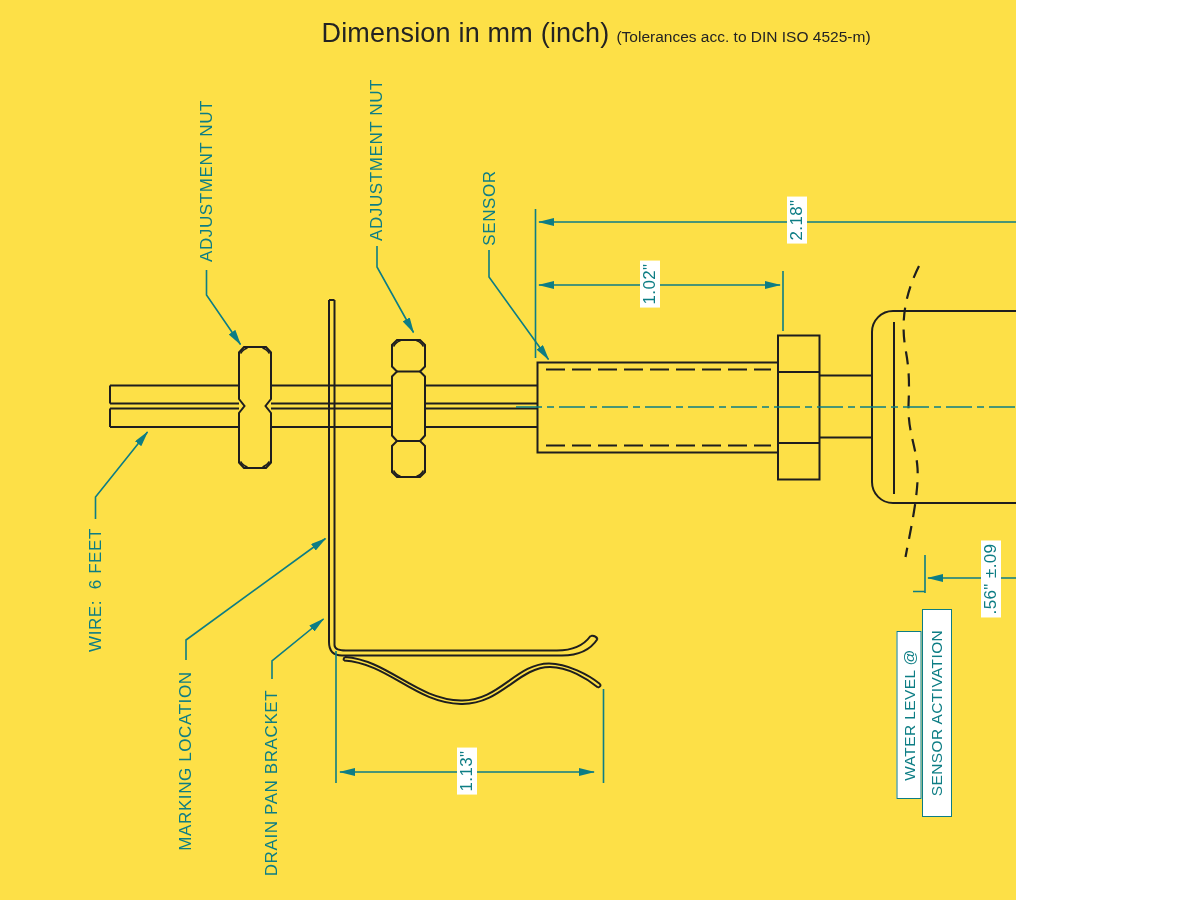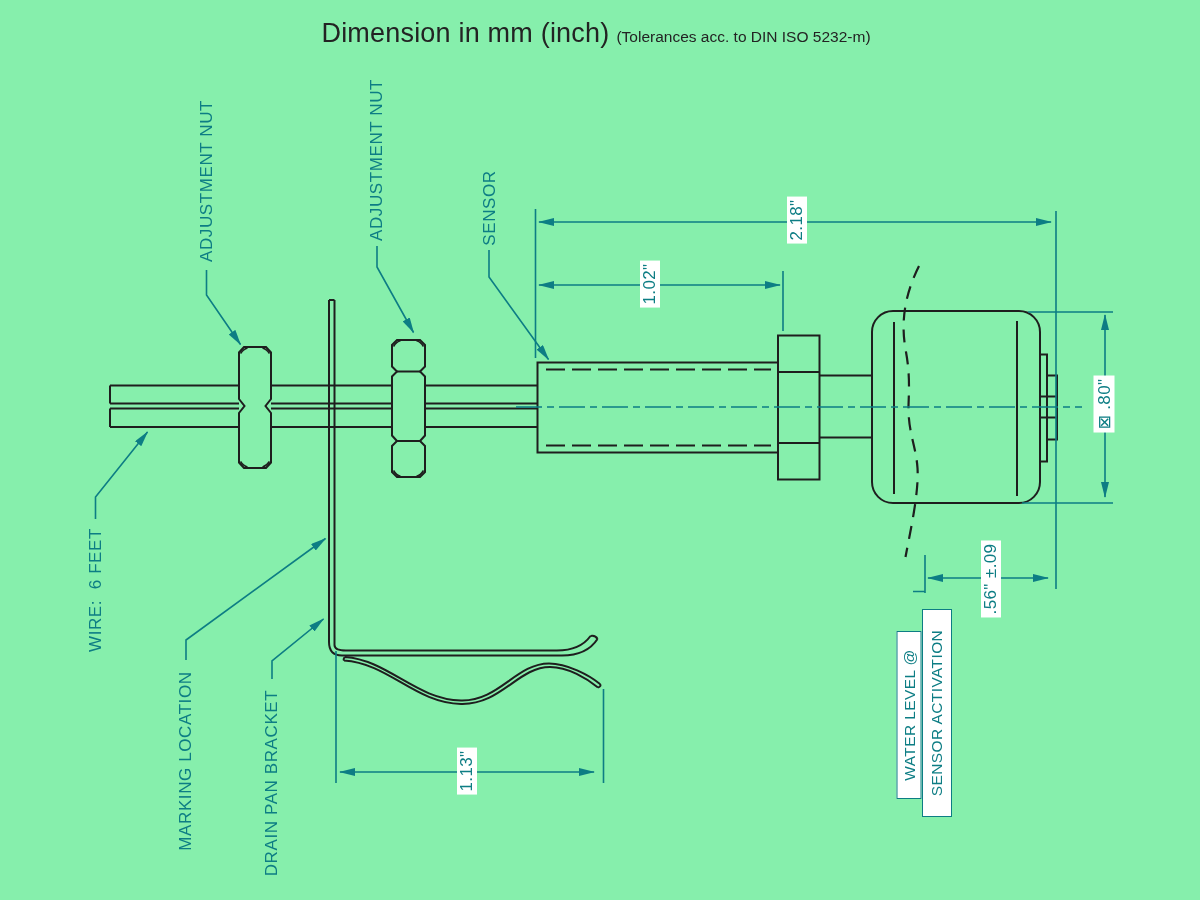--- a/index.html
+++ b/index.html
@@ -1,17 +1,17 @@
 <!DOCTYPE html>
 <html><head>
 <meta charset="utf-8">
 <style>
   html,body{margin:0;padding:0;background:#fff;}
   .canvas{
-    position:relative;width:1200px;height:900px;background:#86efac;overflow:hidden;
+    position:relative;width:1016px;height:900px;background:#fde047;overflow:hidden;
     font-family:"Liberation Sans","DejaVu Sans",sans-serif;
   }
   .canvas svg{position:absolute;left:0;top:0;}
   .title-row{
     position:absolute;left:0;top:18px;width:1192px;
     display:flex;justify-content:center;align-items:baseline;gap:7px;
     color:#232323;
   }
   .title-main{font-size:27px;letter-spacing:0.2px;}
   .title-note{font-size:15.5px;}
@@ -136,21 +136,21 @@
         <path marker-end="url(#arr)" d="M489,250 V277 L548.5,359.5"></path>
         <path marker-end="url(#arr)" d="M95.5,519 V497 L147.5,432"></path>
         <path marker-end="url(#arr)" d="M186,660 V640 L325.5,538.5"></path>
         <path marker-end="url(#arr)" d="M272,679 V661 L323.5,619"></path>
       </g>
     </g>
   </svg>
 
   <div class="title-row">
     <span class="title-main">Dimension in mm (inch)</span>
-    <span class="title-note">(Tolerances acc. to DIN ISO 5232-m)</span>
+    <span class="title-note">(Tolerances acc. to DIN ISO 4525-m)</span>
   </div>
 
   <div class="rot label" style="left:206.5px;top:181px;">ADJUSTMENT NUT</div>
   <div class="rot label" style="left:377px;top:160px;">ADJUSTMENT NUT</div>
   <div class="rot label" style="left:490px;top:208px;">SENSOR</div>
   <div class="rot label" style="left:95.5px;top:590px;">WIRE:  6 FEET</div>
   <div class="rot label" style="left:186px;top:761px;">MARKING LOCATION</div>
   <div class="rot label" style="left:271.5px;top:783px;">DRAIN PAN BRACKET</div>
 
   <div class="rot boxed" style="left:909px;top:715px;width:168px;height:25px;">WATER LEVEL @</div>

